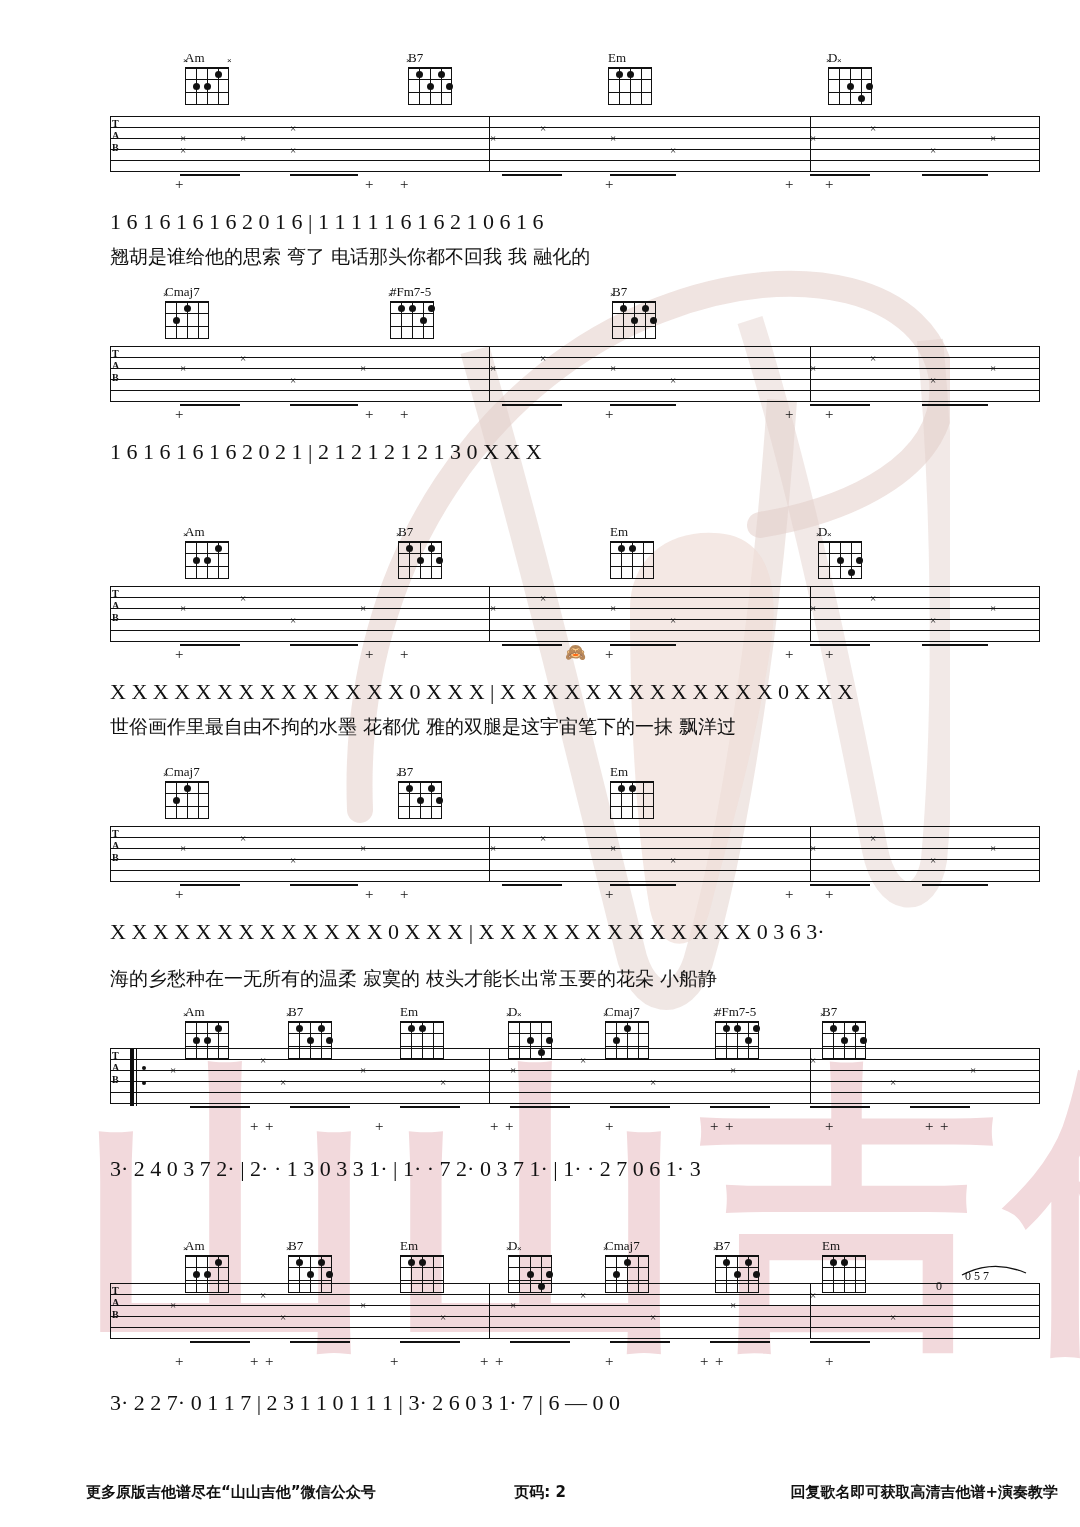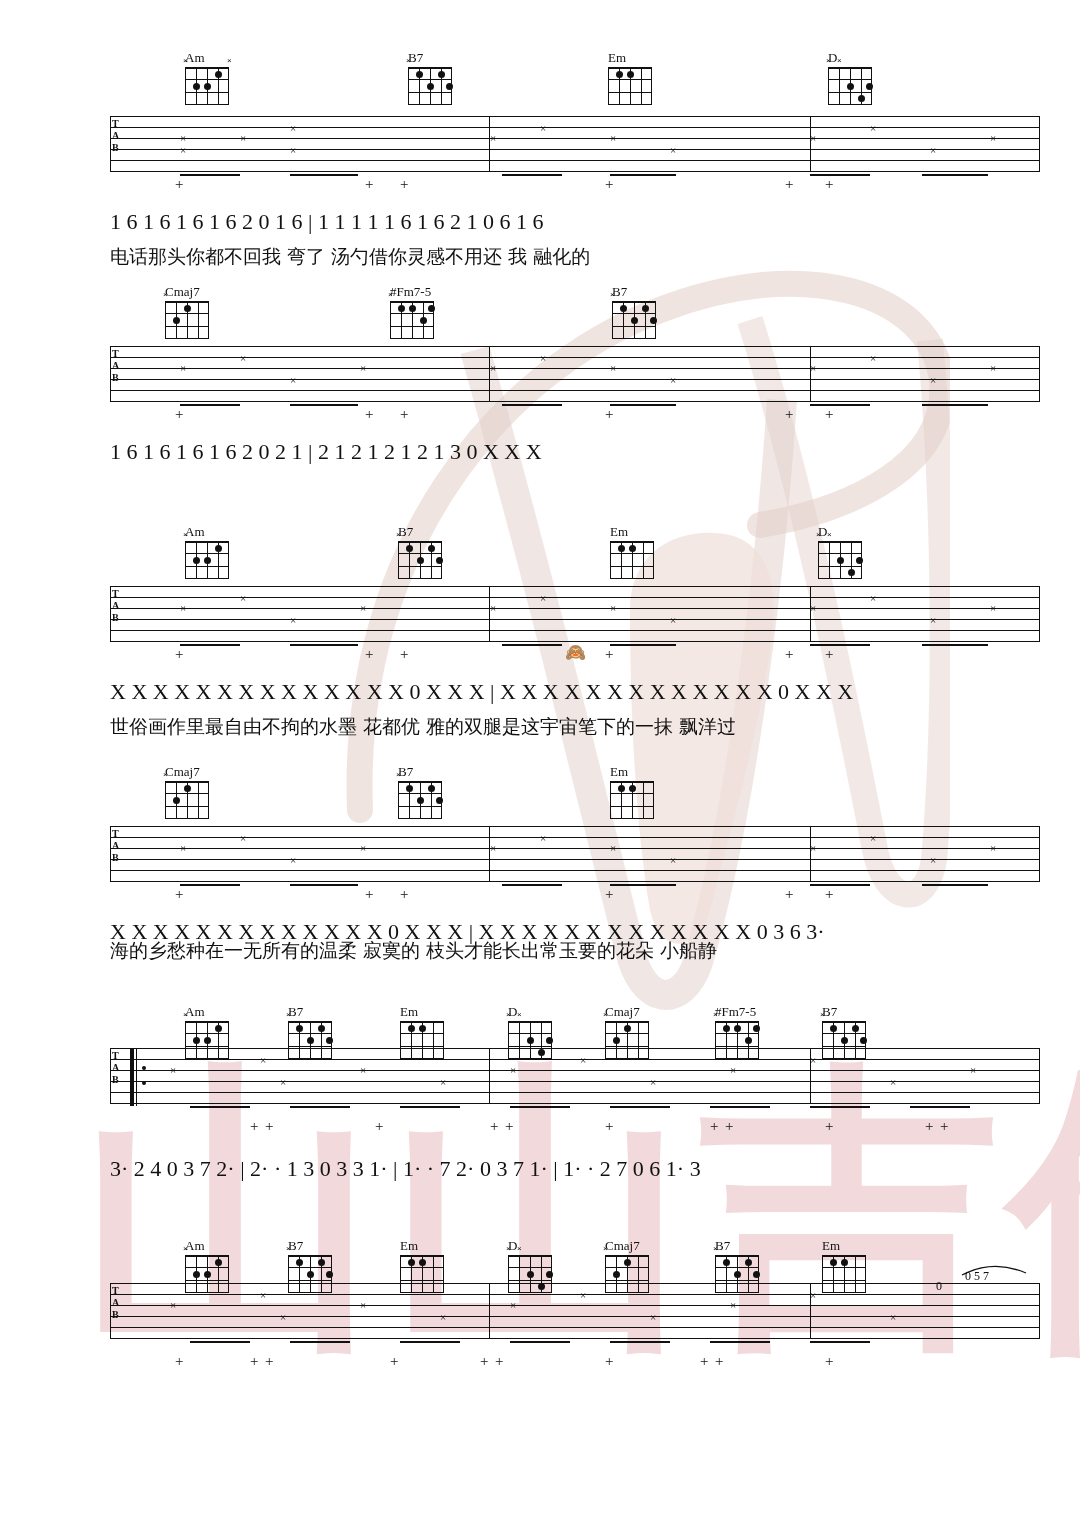--- a/index.html
+++ b/index.html
@@ -197,21 +197,21 @@
     <div style="position:absolute;left:110px;right:40px;top:132px;height:20px;">
       <div class="plus" style="left:65px;">+</div>
         <div class="plus" style="left:255px;">+</div>
       <div class="plus" style="left:290px;">+</div>
         <div class="plus" style="left:495px;">+</div>
       <div class="plus" style="left:675px;">+</div>
         <div class="plus" style="left:715px;">+</div>
     </div>
 
     <div class="numrow" style="top:165px;">1 6 1 6 1 6 1 6 2      0  1 6 | 1 1 1 1 1 6 1 6 2   1    0 6 1 6</div>
-    <div class="lyricrow" style="top:200px;">电话那头你都不回我      弯了  汤勺借你灵感不用还  我    融化的</div>
+    <div class="lyricrow" style="top:200px;">翘胡是谁给他的思索      弯了  电话那头你都不回我  我    融化的</div>
   </div>
 
   <div class="system" style="top:278px;height:230px;">
     <div class="chordbox" style="left:165px;top:6px;">
       <div class="cname">Cmaj7</div>
       <div class="grid">
         <div class="xm" style="left:-2px;">×</div>
         <div class="nut"></div>
         <div class="vline" style="left:0;"></div>
           <div class="vline" style="left:11px;"></div>
@@ -517,21 +517,21 @@
     <div style="position:absolute;left:110px;right:40px;top:128px;height:20px;">
       <div class="plus" style="left:65px;">+</div>
         <div class="plus" style="left:255px;">+</div>
       <div class="plus" style="left:290px;">+</div>
         <div class="plus" style="left:495px;">+</div>
       <div class="plus" style="left:675px;">+</div>
         <div class="plus" style="left:715px;">+</div>
     </div>
 
     <div class="numrow" style="top:161px;">X X X X X X X X X X X X X 0 X X X | X X X X X X X X X X X X X 0 3 6 3·</div>
-    <div class="lyricrow" style="top:180px;">海的乡愁种在一无所有的温柔  寂寞的  枝头才能长出常玉要的花朵  小船静</div>
+    <div class="lyricrow" style="top:208px;">海的乡愁种在一无所有的温柔  寂寞的  枝头才能长出常玉要的花朵  小船静</div>
   </div>
 
   <div class="system" style="top:998px;height:235px;">
     <div class="chordbox" style="left:185px;top:6px;">
       <div class="cname">Am</div>
       <div class="grid">
         <div class="xm" style="left:-2px;">×</div>
         <div class="nut"></div>
         <div class="vline" style="left:0;"></div>
           <div class="vline" style="left:11px;"></div>
@@ -882,16 +882,22 @@
       <div class="plus" style="left:155px;">+</div>
         <div class="plus" style="left:280px;">+</div>
       <div class="plus" style="left:370px;">+</div>
         <div class="plus" style="left:385px;">+</div>
       <div class="plus" style="left:495px;">+</div>
         <div class="plus" style="left:590px;">+</div>
       <div class="plus" style="left:605px;">+</div>
         <div class="plus" style="left:715px;">+</div>
     </div>
 
+    <div class="numrow" style="top:152px;">3· 2 2 7· 0 1 1 7 | 2 3 1 1    0 1 1 1 | 3· 2 6    0 3 1· 7 | 6  —  0 0</div>
   </div>
 
+  <div class="footer">
+    <div class="f-left">更多原版吉他谱尽在“山山吉他”微信公众号</div>
+    <div class="f-center">页码: 2</div>
+    <div class="f-right">回复歌名即可获取高清吉他谱+演奏教学</div>
+  </div>
 
 </div>
 
 </body></html>

